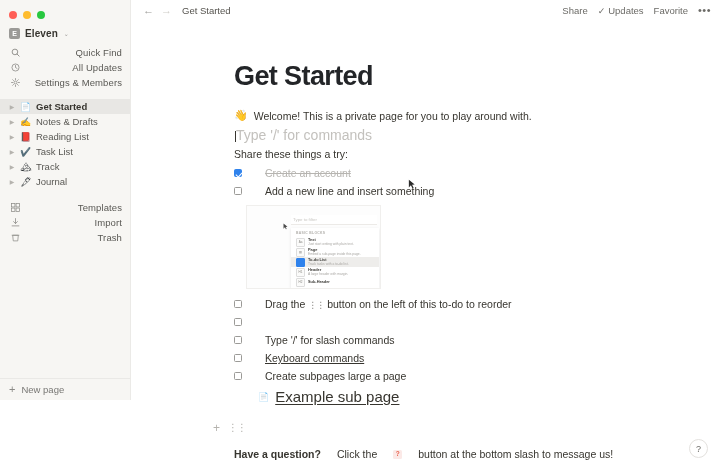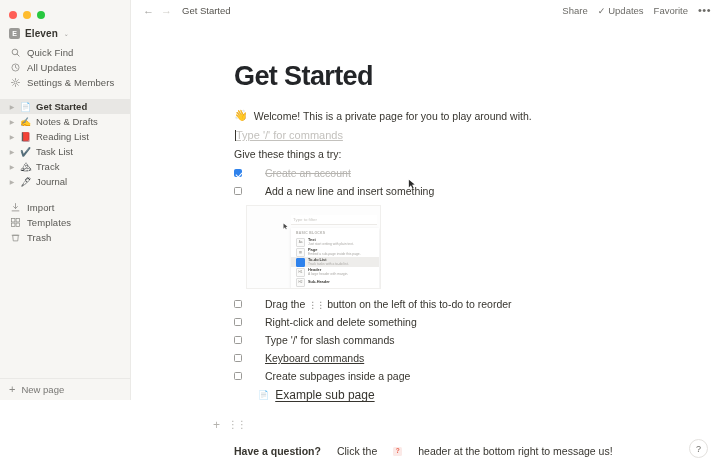--- a/index.html
+++ b/index.html
@@ -29,21 +29,21 @@
   .ws-avatar{
     width:11px;height:11px;border-radius:2px;background:#9b9a97;color:#fff;
     font-size:7px;line-height:11px;text-align:center;font-weight:700;flex:0 0 11px;
   }
   .ws-name{font-size:10px;font-weight:700;color:#37352f;letter-spacing:.1px;}
   .ws-caret{font-size:6px;color:#9b9a97;margin-left:1px;}
 
   .nav{padding:2px 0 0 0;}
   .nav-row{
     display:flex;align-items:center;gap:6px;
-    height:15px;padding:0 8px 0 10px;cursor:default;
+    height:15px;padding:0 8px 0 10px;cursor:default;justify-content:space-between;
   }
   .nav-row .ico{
     width:11px;height:11px;flex:0 0 11px;display:flex;align-items:center;justify-content:center;
     color:#8b8a86;
   }
   .nav-row .lbl{font-size:9.5px;color:#595854;letter-spacing:.1px;white-space:nowrap;}
 
   .pages{margin-top:9px;}
   .page-row{
     display:flex;align-items:center;gap:4px;height:15px;padding:0 8px 0 8px;position:relative;
@@ -81,21 +81,21 @@
   .tb-check{font-size:9px;color:#6b6a66;}
   .tb-dots{font-size:11px;color:#6b6a66;letter-spacing:.5px;line-height:1;}
 
   .content{padding:42px 0 0 103px;}
   .title{
     font-size:27px;font-weight:700;color:#232528;letter-spacing:-.6px;margin:0 0 19px 0;line-height:1;
   }
   .para{font-size:10.5px;color:#37352f;line-height:15px;display:flex;align-items:flex-start;gap:6px;margin-bottom:4px;}
   .para .wave{font-size:11px;line-height:13px;}
   .placeholder{
-    font-size:11px;color:#c3c1bd;line-height:15px;margin-bottom:4px;position:relative;padding-left:1px;text-decoration:underline;
+    font-size:14px;color:#c3c1bd;line-height:15px;margin-bottom:4px;position:relative;padding-left:1px;
   }
   .caret{
     display:inline-block;width:1px;height:11px;background:#37352f;vertical-align:-2px;margin-right:0px;
   }
   .subhead{font-size:10.5px;color:#37352f;line-height:15px;margin-bottom:4px;}
 
   .todo{display:flex;align-items:flex-start;gap:23px;min-height:15px;margin-bottom:3px;}
   .cb{
     width:8px;height:8px;flex:0 0 8px;border:1px solid #9b9a97;border-radius:1.5px;
     background:#fff;margin-top:3px;box-sizing:border-box;position:relative;
@@ -131,21 +131,21 @@
     width:7px;height:7px;flex:0 0 7px;border:.5px solid #ddd;border-radius:1px;background:#fbfbfa;
     font-size:3px;color:#8b8a86;display:flex;align-items:center;justify-content:center;
   }
   .em-ico.blue{background:#2f82ec;border-color:#2f82ec;}
   .em-txt{line-height:1;}
   .em-t1{font-size:3.9px;color:#3a3935;font-weight:700;display:block;}
   .em-t2{font-size:3.3px;color:#a9a7a3;display:block;margin-top:1px;}
 
   .subpage{display:flex;align-items:center;gap:6px;margin:4px 0 0 24px;}
   .subpage .pico{font-size:9px;}
-  .subpage .lnk{font-size:12px;color:#37352f;text-decoration:underline;text-underline-offset:1.5px;}
+  .subpage .lnk{font-size:15px;color:#37352f;text-decoration:underline;text-underline-offset:1.5px;}
 
   .addrow{display:flex;align-items:center;gap:8px;margin:17px 0 0 -21px;color:#b5b3ae;}
   .addrow .plus{font-size:12px;line-height:1;}
   .addrow .gr{font-size:10px;letter-spacing:-1px;line-height:1;}
 
   .question{margin-top:13px;font-size:10.5px;color:#37352f;line-height:15px;display:flex;align-items:center;gap:16px;}
   .question b{font-weight:700;}
   .qbadge{
     display:inline-flex;align-items:center;justify-content:center;
     width:9px;height:9px;border-radius:1.5px;background:#fbe9e7;color:#e8604c;
@@ -247,36 +247,36 @@
         <span class="arrow">▶</span>
         <span class="emoji">🖋</span>
         <span class="lbl">Journal</span>
       </div>
     </div>
 
     <div class="utils">
       <div class="nav-row">
         <span class="ico">
           <svg width="9" height="9" viewBox="0 0 16 16">
-              <path d="M8 1v8.5M4.6 6.4L8 9.9l3.4-3.5" fill="none" stroke="#8b8a86" stroke-width="1.4" stroke-linecap="round" stroke-linejoin="round"></path>
-              <line x1="2" y1="14" x2="14" y2="14" stroke="#8b8a86" stroke-width="1.4" stroke-linecap="round"></line>
-            </svg>
-        </span>
-        <span class="lbl">Import</span>
-      </div>
-      <div class="nav-row">
-        <span class="ico">
-          <svg width="9" height="9" viewBox="0 0 16 16">
               <rect x="1" y="1" width="6" height="6" fill="none" stroke="#8b8a86" stroke-width="1.3"></rect>
               <rect x="9" y="1" width="6" height="6" fill="none" stroke="#8b8a86" stroke-width="1.3"></rect>
               <rect x="1" y="9" width="6" height="6" fill="none" stroke="#8b8a86" stroke-width="1.3"></rect>
               <rect x="9" y="9" width="6" height="6" fill="none" stroke="#8b8a86" stroke-width="1.3"></rect>
             </svg>
         </span>
         <span class="lbl">Templates</span>
+      </div>
+      <div class="nav-row">
+        <span class="ico">
+          <svg width="9" height="9" viewBox="0 0 16 16">
+              <path d="M8 1v8.5M4.6 6.4L8 9.9l3.4-3.5" fill="none" stroke="#8b8a86" stroke-width="1.4" stroke-linecap="round" stroke-linejoin="round"></path>
+              <line x1="2" y1="14" x2="14" y2="14" stroke="#8b8a86" stroke-width="1.4" stroke-linecap="round"></line>
+            </svg>
+        </span>
+        <span class="lbl">Import</span>
       </div>
       <div class="nav-row">
         <span class="ico">
           <svg width="9" height="9" viewBox="0 0 16 16">
               <path d="M3 4h10l-1 10H4L3 4z" fill="none" stroke="#8b8a86" stroke-width="1.3" stroke-linejoin="round"></path>
               <line x1="2" y1="4" x2="14" y2="4" stroke="#8b8a86" stroke-width="1.3" stroke-linecap="round"></line>
             </svg>
         </span>
         <span class="lbl">Trash</span>
       </div>
@@ -311,21 +311,21 @@
 
       <h1 class="title">Get Started</h1>
 
       <div class="para">
         <span class="wave">👋</span>
         <span>Welcome! This is a private page for you to play around with.</span>
       </div>
 
       <div class="placeholder"><span class="caret"></span><span>Type '/' for commands</span></div>
 
-      <div class="subhead">Give these things a try:</div>
+      <div class="subhead">Share these things a try:</div>
 
       <div class="todo">
         <span class="cb checked"></span>
         <span class="txt done">Create an account</span>
       </div>
 
       <div class="todo">
         <span class="cb"></span>
         <span class="txt">Add a new line and insert something</span>
       </div>
@@ -382,53 +382,52 @@
         <span class="cb"></span>
         <span class="txt">
           <span>Drag the</span>
           <span class="grip">⋮⋮</span>
           <span>button on the left of this to-do to reorder</span>
         </span>
       </div>
 
       <div class="todo">
         <span class="cb"></span>
-        <span class="txt">Right-click and delete something</span>
       </div>
 
       <div class="todo">
         <span class="cb"></span>
         <span class="txt">Type '/' for slash commands</span>
       </div>
 
       <div class="todo">
         <span class="cb"></span>
         <span class="txt"><span class="u">Keyboard commands</span></span>
       </div>
 
       <div class="todo">
         <span class="cb"></span>
-        <span class="txt">Create subpages inside a page</span>
+        <span class="txt">Create subpages large a page</span>
       </div>
 
       <div class="subpage">
         <span class="pico">📄</span>
         <span class="lnk">Example sub page</span>
       </div>
 
       <div class="addrow">
         <span class="plus">+</span>
         <span class="gr">⋮⋮</span>
       </div>
 
       <div class="question">
         <b>Have a question?</b>
         <span>Click the</span>
         <span class="qbadge">?</span>
-        <span>header at the bottom right to message us!</span>
+        <span>button at the bottom slash to message us!</span>
       </div>
 
     </div>
 
     <div class="helpbtn">?</div>
 
     <div class="mouse">
       <svg width="8" height="11" viewBox="0 0 10 14">
           <path d="M1 1l7.4 6-3.3.3 1.9 3.8-1.5.7-1.9-3.9L1 10.8V1z" fill="#2b2b2b"></path>
         </svg>

